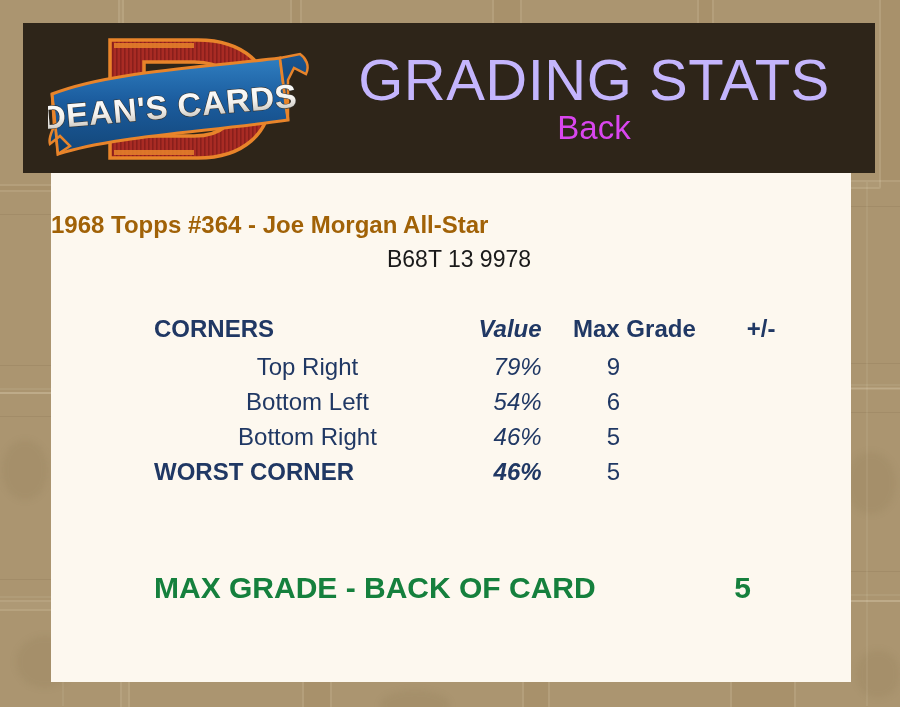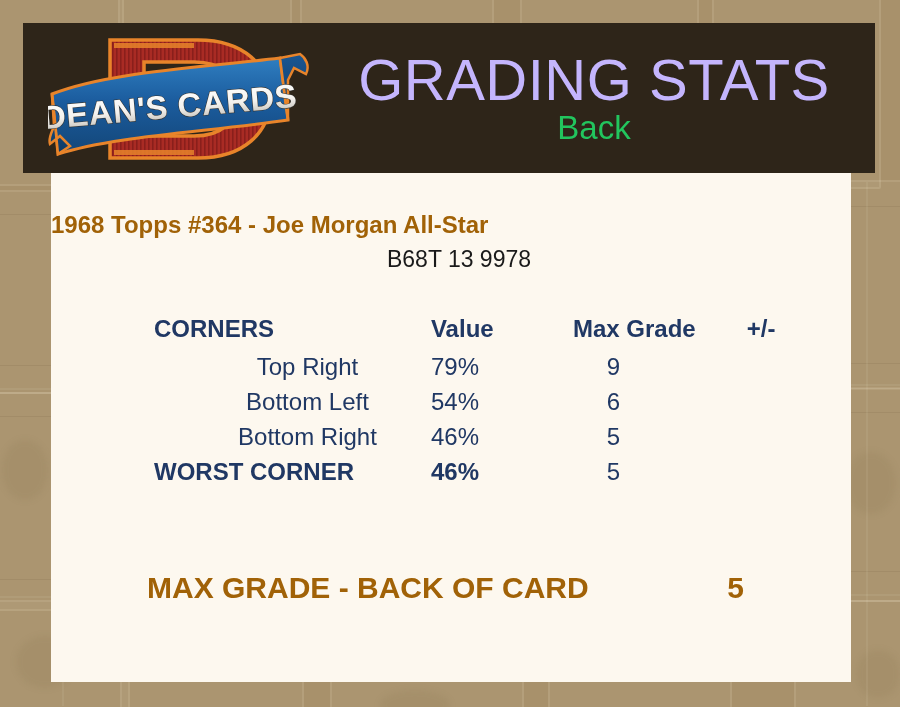--- a/index.html
+++ b/index.html
@@ -81,21 +81,21 @@
     box-sizing: border-box;
   }
   #page-title {
     color: #c4b5fd;
     font-size: 58px;
     line-height: 52px;
     letter-spacing: 0.5px;
     white-space: nowrap;
   }
   #page-subtitle {
-    color: #22c55e;
+    color: #d946ef;
     font-size: 33px;
     line-height: 40px;
     margin-top: 2px;
     white-space: nowrap;
   }
 
   
   #content-panel {
     position: absolute;
     left: 51px;
@@ -138,21 +138,21 @@
     color: #203864;
   }
   #stats-table th, #stats-table td {
     padding: 0;
     font-weight: normal;
     font-size: 24px;
     line-height: 35px;
     white-space: nowrap;
   }
   #stats-table .col-label   { width: 270px; text-align: left; margin-left: 48px; }
-  #stats-table .col-value   { width: 125px; text-align: left; }
+  #stats-table .col-value   { width: 125px; text-align: right; font-style: italic; }
   #stats-table .col-max     { width: 160px; text-align: center; }
   #stats-table .col-pm      { width: 90px;  text-align: center; }
 
   #stats-table thead th {
     font-weight: bold;
     font-size: 24px;
     line-height: 40px;
   }
   #stats-table thead .col-max   { text-align: center; }
   #stats-table thead .col-pm    { text-align: center; }
@@ -172,26 +172,26 @@
   #stats-table tbody td.col-max {
     padding-right: 38px;
   }
   #stats-table thead th.col-max {
     padding-left: 4px;
   }
 
   
   #final-grade-row {
     position: absolute;
-    left: 96px;
+    left: 103px;
     top: 398px;
     width: 645px;
     display: flex;
     align-items: baseline;
-    color: #a16207;
+    color: #15803d;
     font-weight: bold;
     font-size: 30px;
   }
   #final-grade-label { white-space: nowrap; }
   #final-grade-value {
     margin-left: auto;
     padding-right: 48px;
     font-size: 30px;
     white-space: nowrap;
   }

